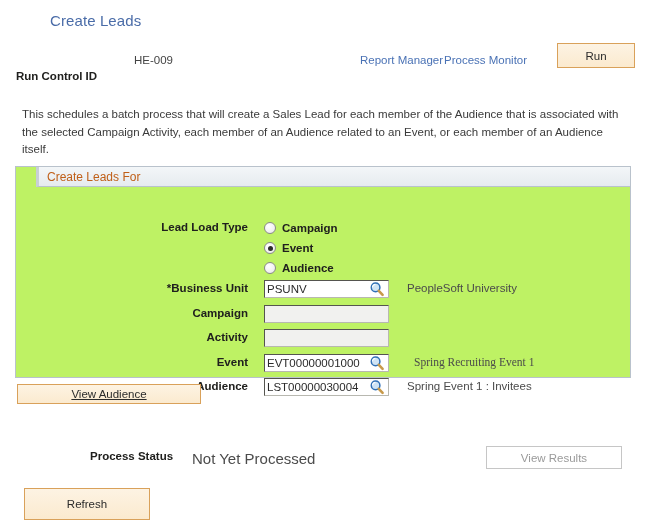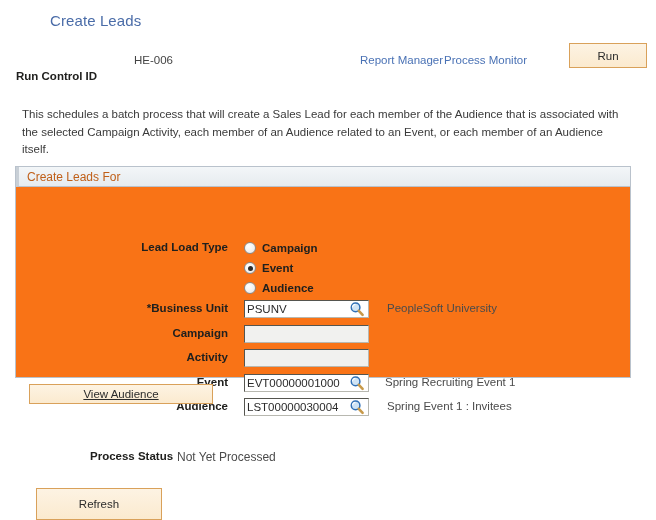--- a/index.html
+++ b/index.html
@@ -58,21 +58,21 @@
   .btn {
     background: linear-gradient(to bottom, #fdf3e3 0%, #fbeacf 100%);
     border: 1px solid #d9a15a;
     color: #2b2b2b;
     font-family: "Liberation Sans", sans-serif;
     font-size: 11.5px;
     text-align: center;
     cursor: pointer;
     padding: 0;
     line-height: normal;
-    display: flex; align-items: center; justify-content: center; margin-left: 12px;
+    display: flex; align-items: center; justify-content: center;
   }
   .btn-run {
     position: absolute; left: 557px; top: 43px;
     width: 78px; height: 25px;
   }
   .btn-view-audience {
     position: absolute; left: 17px; top: 384px;
     width: 184px; height: 20px; text-decoration: underline;
   }
   .btn-refresh {
@@ -97,22 +97,23 @@
     width: 600px;
     font-size: 11.5px;
     color: #3a3a3a;
     line-height: 17.5px;
   }
 
   
   .group {
     position: absolute;
     border: 1px solid #b9c2cc;
-    background: #f97316;
+    background: #bef264;
     box-sizing: border-box;
+    padding-left: 20px;
   }
   .group-header {
     height: 20px;
     background: linear-gradient(to bottom, #f3f6f8 0%, #e6ebef 100%);
     border-bottom: 1px solid #b9c2cc;
     border-left: 3px solid #c8cfd6;
     box-sizing: border-box;
     display: flex; align-items: center;
   }
   .group-header-text {
@@ -204,48 +205,48 @@
   }
 
   .status-label {
     position: absolute;
     left: 90px; top: 450px;
     font-weight: bold; font-size: 11.5px; color: #20201e;
     white-space: nowrap;
   }
   .status-value {
     position: absolute;
-    left: 177px; top: 450px;
-    font-size: 12px; color: #4b4b4b;
+    left: 192px; top: 450px;
+    font-size: 15px; color: #4b4b4b;
     white-space: nowrap;
   }
 </style>
 </head>
 <body>
 
 <div class="page">
 
   <div class="page-title">Create Leads</div>
 
   <div class="runctl-row">
     <span class="runctl-label">Run Control ID</span>
-    <span class="runctl-value">HE-006</span>
+    <span class="runctl-value">HE-009</span>
     <a class="link link-report">Report Manager</a>
     <a class="link link-monitor">Process Monitor</a>
   </div>
 
   <button class="btn btn-run">Run</button>
 
   <div class="intro">This schedules a batch process that will create a Sales Lead for each member of the Audience that is associated with the selected Campaign Activity, each member of an Audience related to an Event, or each member of an Audience itself.</div>
 
   <div class="group group-leads">
     <div class="group-header">
       <span class="group-header-text">Create Leads For</span>
     </div>
-    <div id="leads-body" style="position:relative;height:190px;margin-top:20px;">
+    <div id="leads-body" style="position:relative;height:190px;">
         <div class="flabel-wrap" style="top: 32px;">
           <span class="flabel">Lead Load Type</span>
         </div>
         <div class="radio-opt" style="top: 32px;">
           <span class="radio-mark"></span>
           <span class="radio-label">Campaign</span>
         </div>
         <div class="radio-opt" style="top: 52px;">
           <span class="radio-mark checked"></span>
           <span class="radio-label">Event</span>
@@ -281,21 +282,21 @@
         <div class="frow" style="top: 166.5px; left: 0px; width: 614px;">
           <div class="flabel-wrap">
             <span class="flabel">Event</span>
           </div>
           <input type="text" class="field field-w103" value="EVT00000001000" style="">
           <span class="mag" style="left: 333px;"><svg width="16" height="16" viewBox="0 0 16 16">
               <circle cx="6.6" cy="6.4" r="4.3" fill="#cfe4f6" stroke="#2f6fb5" stroke-width="1.5"></circle>
               <path d="M6.0 3.4 A3.4 3.4 0 0 0 3.4 6.0" stroke="#ffffff" stroke-width="1.1" fill="none" stroke-linecap="round"></path>
               <line x1="9.8" y1="9.8" x2="13.6" y2="13.8" stroke="#c89a4a" stroke-width="2.6" stroke-linecap="round"></line>
             </svg></span>
-          <span class="desc" style="left: 369px;">Spring Recruiting Event 1</span>
+          <span class="desc" style="left: 378px; font-family: Liberation Serif, serif;">Spring Recruiting Event 1</span>
         </div>
         <div class="frow" style="top: 191px; left: 0px; width: 614px;">
           <div class="flabel-wrap">
             <span class="flabel">Audience</span>
           </div>
           <input type="text" class="field field-w103" value="LST00000030004" style="">
           <span class="mag" style="left: 333px;"><svg width="16" height="16" viewBox="0 0 16 16">
               <circle cx="6.6" cy="6.4" r="4.3" fill="#cfe4f6" stroke="#2f6fb5" stroke-width="1.5"></circle>
               <path d="M6.0 3.4 A3.4 3.4 0 0 0 3.4 6.0" stroke="#ffffff" stroke-width="1.1" fill="none" stroke-linecap="round"></path>
               <line x1="9.8" y1="9.8" x2="13.6" y2="13.8" stroke="#c89a4a" stroke-width="2.6" stroke-linecap="round"></line>
@@ -304,16 +305,17 @@
         </div>
       </div>
   </div>
 
   <button class="btn btn-view-audience">View Audience</button>
 
 
   <span class="status-label">Process Status</span>
   <span class="status-value">Not Yet Processed</span>
 
+  <div class="btn-disabled">View Results</div>
 
   <button class="btn btn-refresh">Refresh</button>
 
 </div>
 
 </body></html>

